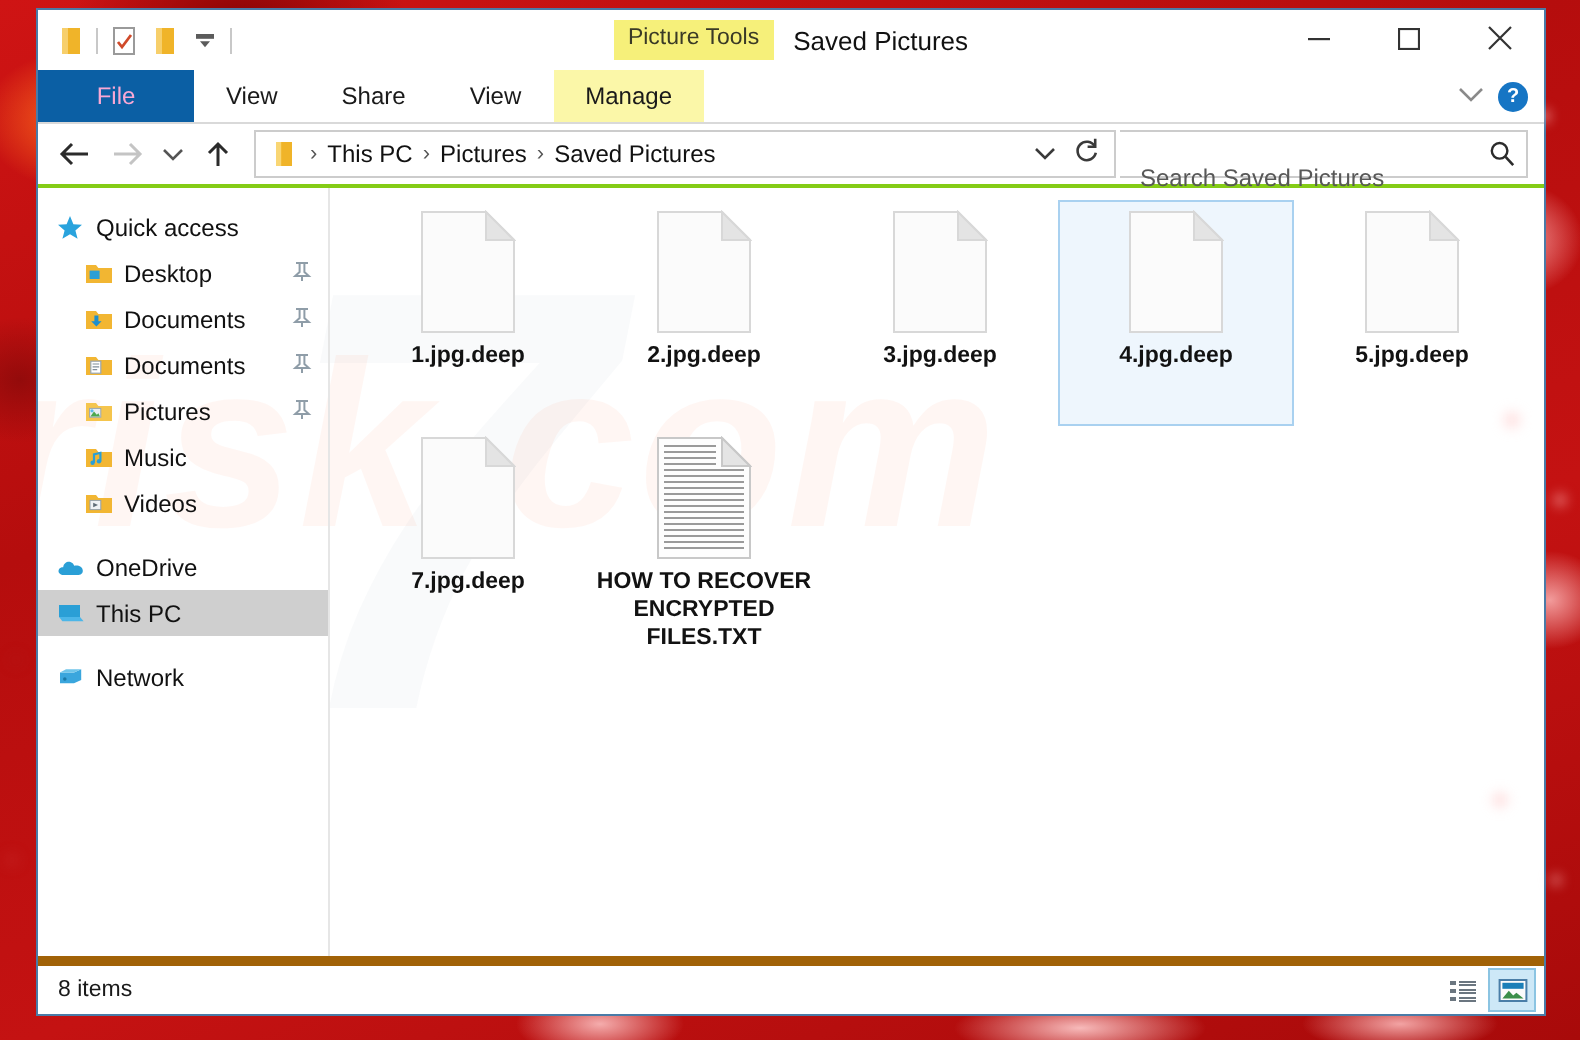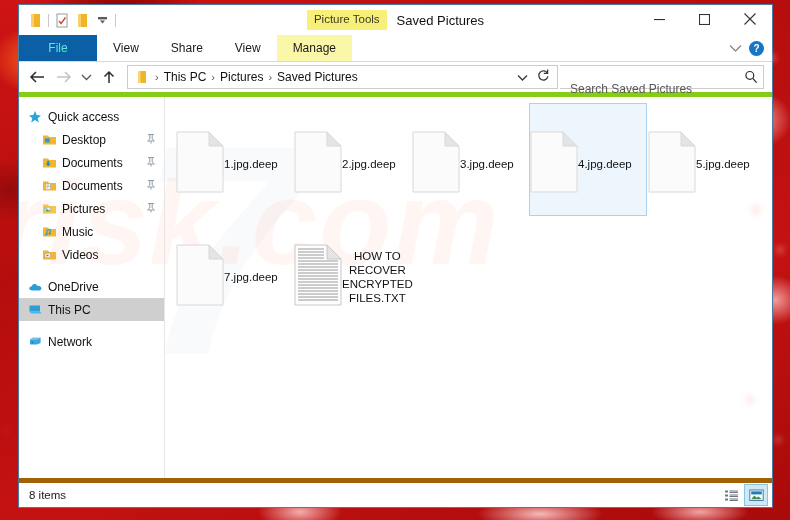--- a/index.html
+++ b/index.html
@@ -122,21 +122,21 @@
     position:relative;
     flex: 0 0 auto;
     z-index: 3;
   }
   .tab{
     display:flex; align-items:center; justify-content:center;
     font-size:12px; color:#1a1a1a;
     padding: 0 16px;
     cursor: default;
   }
-  .tab.file{ background:#0b5fa4; color:#5eead4; min-width:46px; }
+  .tab.file{ background:#0b5fa4; color:#f9a8d4; min-width:46px; }
   .tab.ctx{ background:#fbf7a8; }
   .tab-right{ margin-left:auto; display:flex; align-items:center; gap:6px; padding-right:8px; }
   .help-btn{
     width:15px; height:15px; border-radius:50%;
     background:#1675c4; color:#fff;
     font-size:10px; font-weight:bold;
     display:flex; align-items:center; justify-content:center;
   }
   .ribbon-underline{
     height:1px; background:#d9d9d9; flex:0 0 auto; z-index:3;
@@ -185,21 +185,21 @@
   }
   .searchbox input::placeholder{ color:#585858; opacity:1; }
 
   
   .body{
     flex:1;
     display:flex;
     min-height:0;
     position:relative;
     z-index:2;
-    border-top:5px solid #84cc16;
+    border-top:2px solid #84cc16;
   }
   .navpane{
     width: 145px;
     flex: 0 0 145px;
     background: transparent;
     padding-top: 8px;
     border-right: 1px solid #e6e6e6;
     overflow: hidden;
   }
   .nav-item{
@@ -227,25 +227,26 @@
   .filegrid{
     display:flex;
     flex-wrap:wrap;
     align-content:flex-start;
     padding: 6px 0 0 10px;
   }
   .fileitem{
     width: 118px;
     height: 113px;
     display:flex;
-    flex-direction:row;
+    flex-direction:column;
     align-items:center;
     padding-top: 4px;
     box-sizing:border-box;
     border:1px solid transparent;
+    font-weight:bold;
   }
   .fileitem.selected{
     background: rgba(205,229,249,.35);
     border:1px solid #a9d1f0;
   }
   .fname{
     font-size:11.5px;
     color:#121212;
     text-align:center;
     line-height:14px;

